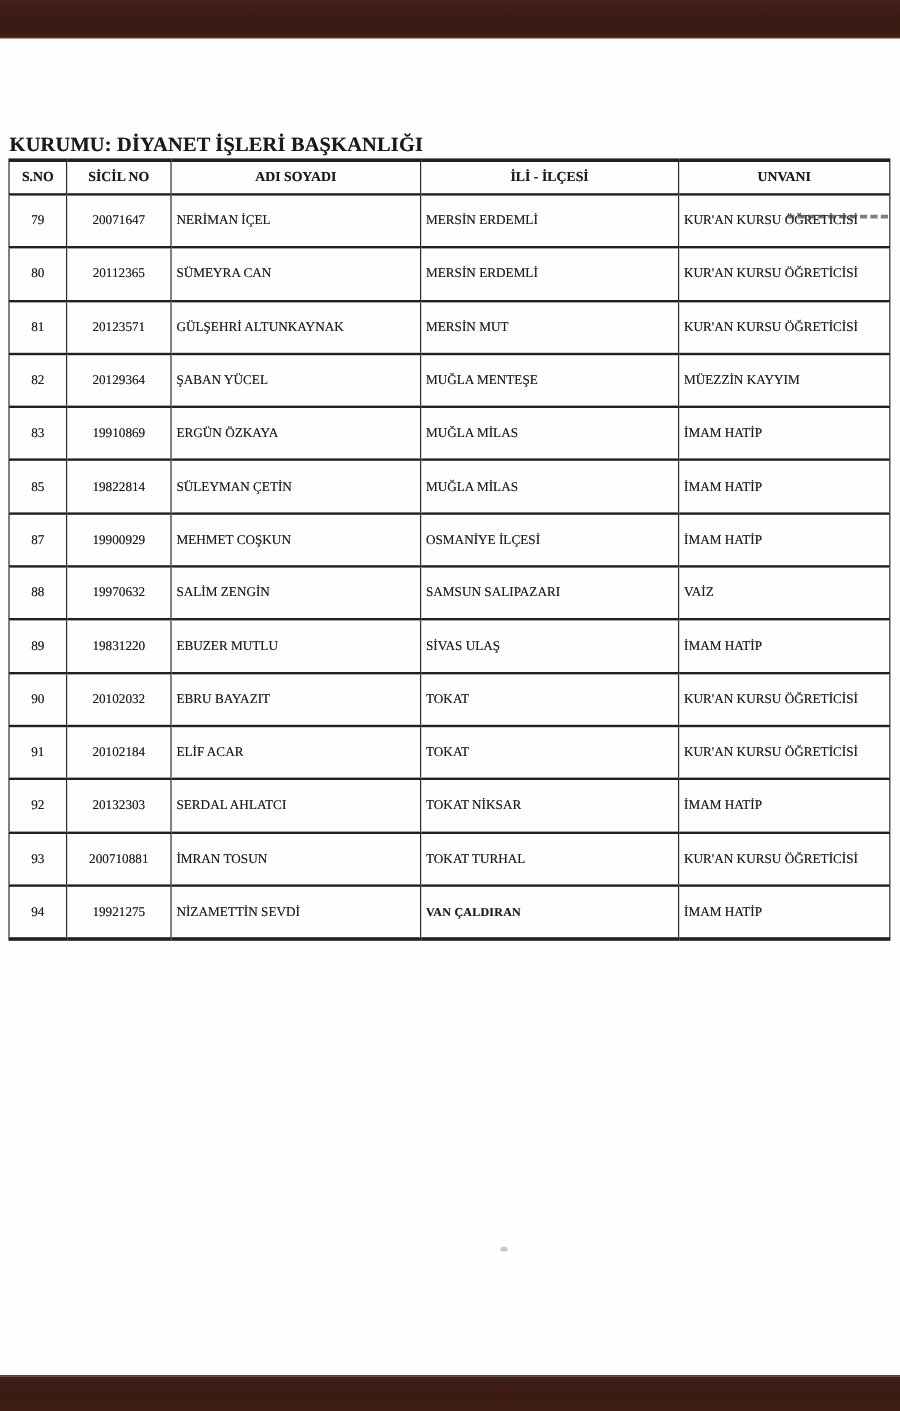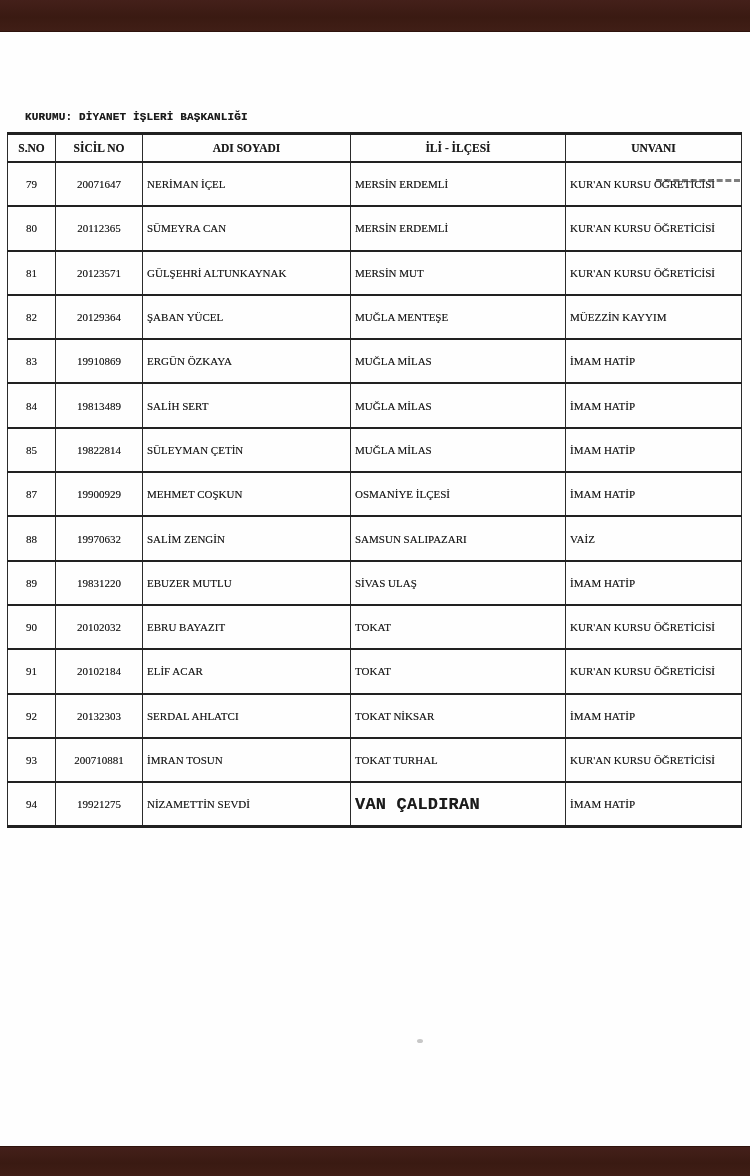--- a/index.html
+++ b/index.html
@@ -15,26 +15,25 @@
 
   
   .artifact-bar {
     position: absolute; left: 0; width: 750px;
     background: linear-gradient(180deg, #44201a 0%, #3a1a12 55%, #401e16 100%);
   }
   .artifact-bar.top { top: 0; height: 31px; border-bottom: 1px solid #2e130d; }
   .artifact-bar.bottom { bottom: 0; height: 29px; border-top: 1px solid #2e130d; }
 
   .doc-title {
-    position: absolute; left: 25px; top: 111px;
-    font-size: 11px; font-weight: bold;
+    position: absolute; left: 8px; top: 111px;
+    font-size: 17px; font-weight: bold;
     letter-spacing: 0.15px;
     white-space: nowrap;
     text-shadow: 0 0 0.4px rgba(20,20,20,.6);
-    font-family: Liberation Mono, monospace;
   }
 
   table.roster {
     position: absolute; left: 7px; top: 132px;
     width: 734px;
     border-collapse: collapse;
     table-layout: fixed;
     padding-left: 27px;
   }
   .roster th, .roster td {
@@ -54,22 +53,22 @@
   }
   .roster td {
     height: 42.3px;
     font-size: 11px; font-weight: normal;
     padding: 0 4px;
   }
   .roster .center { text-align: center; padding: 0 1px; }
   .roster tbody tr:last-child td { border-bottom-width: 3px; }
 
   td.variant-sans {
-    font-family: Liberation Mono, monospace;
-    font-weight: bold; font-size: 17px; letter-spacing: 0.2px;
+    font-family: Liberation Serif, serif;
+    font-weight: bold; font-size: 10px; letter-spacing: 0.2px;
   }
 
   .scan-speck {
     position: absolute; left: 417px; top: 1039px;
     width: 6px; height: 4px; border-radius: 50%;
     background: #999; opacity: 0.55;
   }
   .scan-smudge {
     position: absolute; left: 656px; top: 179px;
     width: 84px; height: 0;
@@ -132,27 +131,20 @@
           <td>MÜEZZİN KAYYIM</td>
         </tr>
         <tr>
           <td class="center">83</td>
           <td class="center">19910869</td>
           <td>ERGÜN ÖZKAYA</td>
           <td>MUĞLA MİLAS</td>
           <td>İMAM HATİP</td>
         </tr>
         <tr>
-          <td class="center">84</td>
-          <td class="center">19813489</td>
-          <td>SALİH SERT</td>
-          <td>MUĞLA MİLAS</td>
-          <td>İMAM HATİP</td>
-        </tr>
-        <tr>
           <td class="center">85</td>
           <td class="center">19822814</td>
           <td>SÜLEYMAN ÇETİN</td>
           <td>MUĞLA MİLAS</td>
           <td>İMAM HATİP</td>
         </tr>
         <tr>
           <td class="center">87</td>
           <td class="center">19900929</td>
           <td>MEHMET COŞKUN</td>

